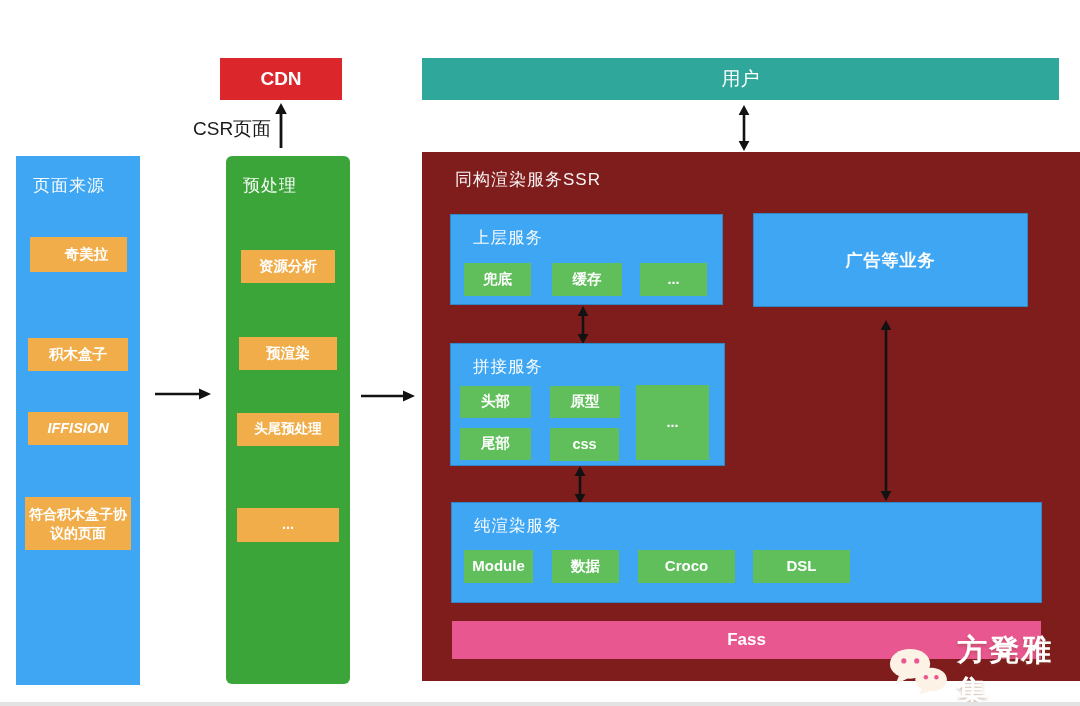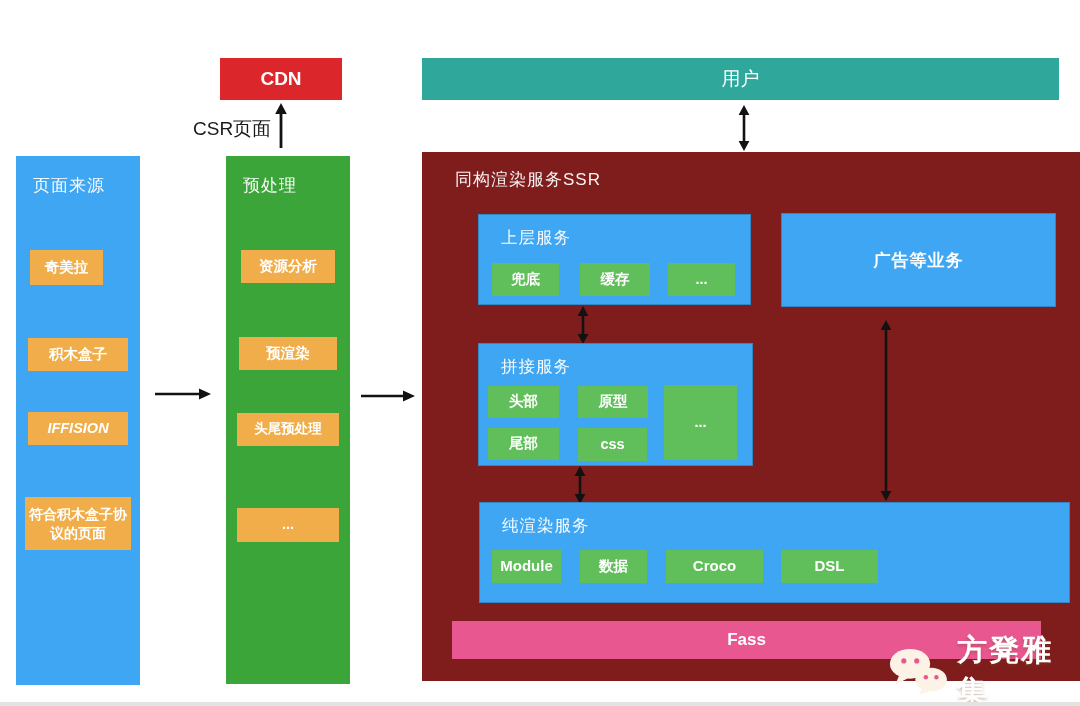--- a/index.html
+++ b/index.html
@@ -9,30 +9,30 @@
   }
   .abs{position:absolute;}
   .flexc{display:flex;align-items:center;justify-content:center;}
   
   .cdn-box{left:220px;top:58px;width:122px;height:42px;background:#DB262B;color:#fff;font-weight:700;font-size:19px;}
   .user-bar{left:422px;top:58px;width:637px;height:42px;background:#2FA79A;color:#fff;font-weight:400;font-size:19px;}
   .csr-label{left:193px;top:116px;color:#1a1a1a;font-size:19px;}
   
   .col{position:absolute;}
   .source-col{left:16px;top:156px;width:124px;height:529px;background:#3EA6F3;}
-  .pre-col{left:226px;top:156px;width:124px;height:528px;background:#3CA53A;}
+  .pre-col{left:226px;top:156px;width:124px;height:528px;background:#3CA53A;border-radius:6px;}
   .col-title{position:absolute;left:17px;top:18px;color:rgba(255,255,255,0.96);font-size:17px;letter-spacing:1px;}
   .chip{position:absolute;display:flex;align-items:center;justify-content:center;text-align:center;
         color:#fff;font-weight:700;font-size:14.5px;line-height:1.35;}
   .chip.orange{background:#F0AD49;}
   .chip.green{background:#60BE5B;}
   
   .ssr-box{left:422px;top:152px;width:770px;height:529px;background:#7f1d1d;}
   .ssr-title{position:absolute;left:33px;top:16px;color:rgba(255,255,255,0.95);font-size:17px;letter-spacing:1px;}
-  .panel{position:absolute;background:#3EA6F3;border:1px solid rgba(0,0,0,0.18);box-sizing:border-box;margin-left:28px;}
+  .panel{position:absolute;background:#3EA6F3;border:1px solid rgba(0,0,0,0.18);box-sizing:border-box;}
   .panel-title{position:absolute;left:22px;top:12px;color:rgba(255,255,255,0.96);font-size:16.5px;letter-spacing:1px;}
   .ad-panel{display:flex;align-items:center;justify-content:center;color:#fff;font-weight:700;font-size:17px;letter-spacing:1px;}
   .fass-bar{left:30px;top:469px;width:589px;height:38px;background:#E8578F;color:#fff;font-weight:700;font-size:17px;}
   
   .watermark{left:888px;top:630px;display:flex;align-items:center;gap:8px;}
   .wm-text{color:#ffffff;font-size:30px;font-weight:700;letter-spacing:2px;
            text-shadow:0 2px 3px rgba(120,70,30,0.35);}
   .bottom-strip{left:0;top:702px;width:1080px;height:4px;background:#e3e3e3;}
   svg{display:block;}
 </style>
@@ -56,21 +56,21 @@
   </div>
 
   <svg class="abs" style="left:736px;top:105px;" width="16" height="46">
     <line x1="8" y1="8" x2="8" y2="38" stroke="#121212" stroke-width="2.6"></line>
     <polygon points="8,0 2.6,10 13.4,10" fill="#121212"></polygon>
     <polygon points="8,46 2.6,36 13.4,36" fill="#121212"></polygon>
   </svg>
 
   <div class="col source-col">
     <div class="col-title">页面来源</div>
-    <div class="chip orange" style="left:14px;top:94px;width:73px;height:35px;">奇美拉</div>
+    <div class="chip orange" style="left:14px;top:81px;width:81px;height:35px;padding-left:16px;">奇美拉</div>
     <div class="chip orange" style="left:12px;top:182px;width:100px;height:33px;">积木盒子</div>
     <div class="chip orange" style="left:12px;top:256px;width:100px;height:33px;font-style:italic;">IFFISION</div>
     <div class="chip orange" style="left:9px;top:341px;width:106px;height:53px;font-size:14px;">符合积木盒子协议的页面</div>
   </div>
 
   <svg class="abs" style="left:155px;top:386px;" width="56" height="16">
     <line x1="0" y1="8" x2="46" y2="8" stroke="#121212" stroke-width="2.6"></line>
     <polygon points="56,8 44,2.4 44,13.6" fill="#121212"></polygon>
   </svg>
 

